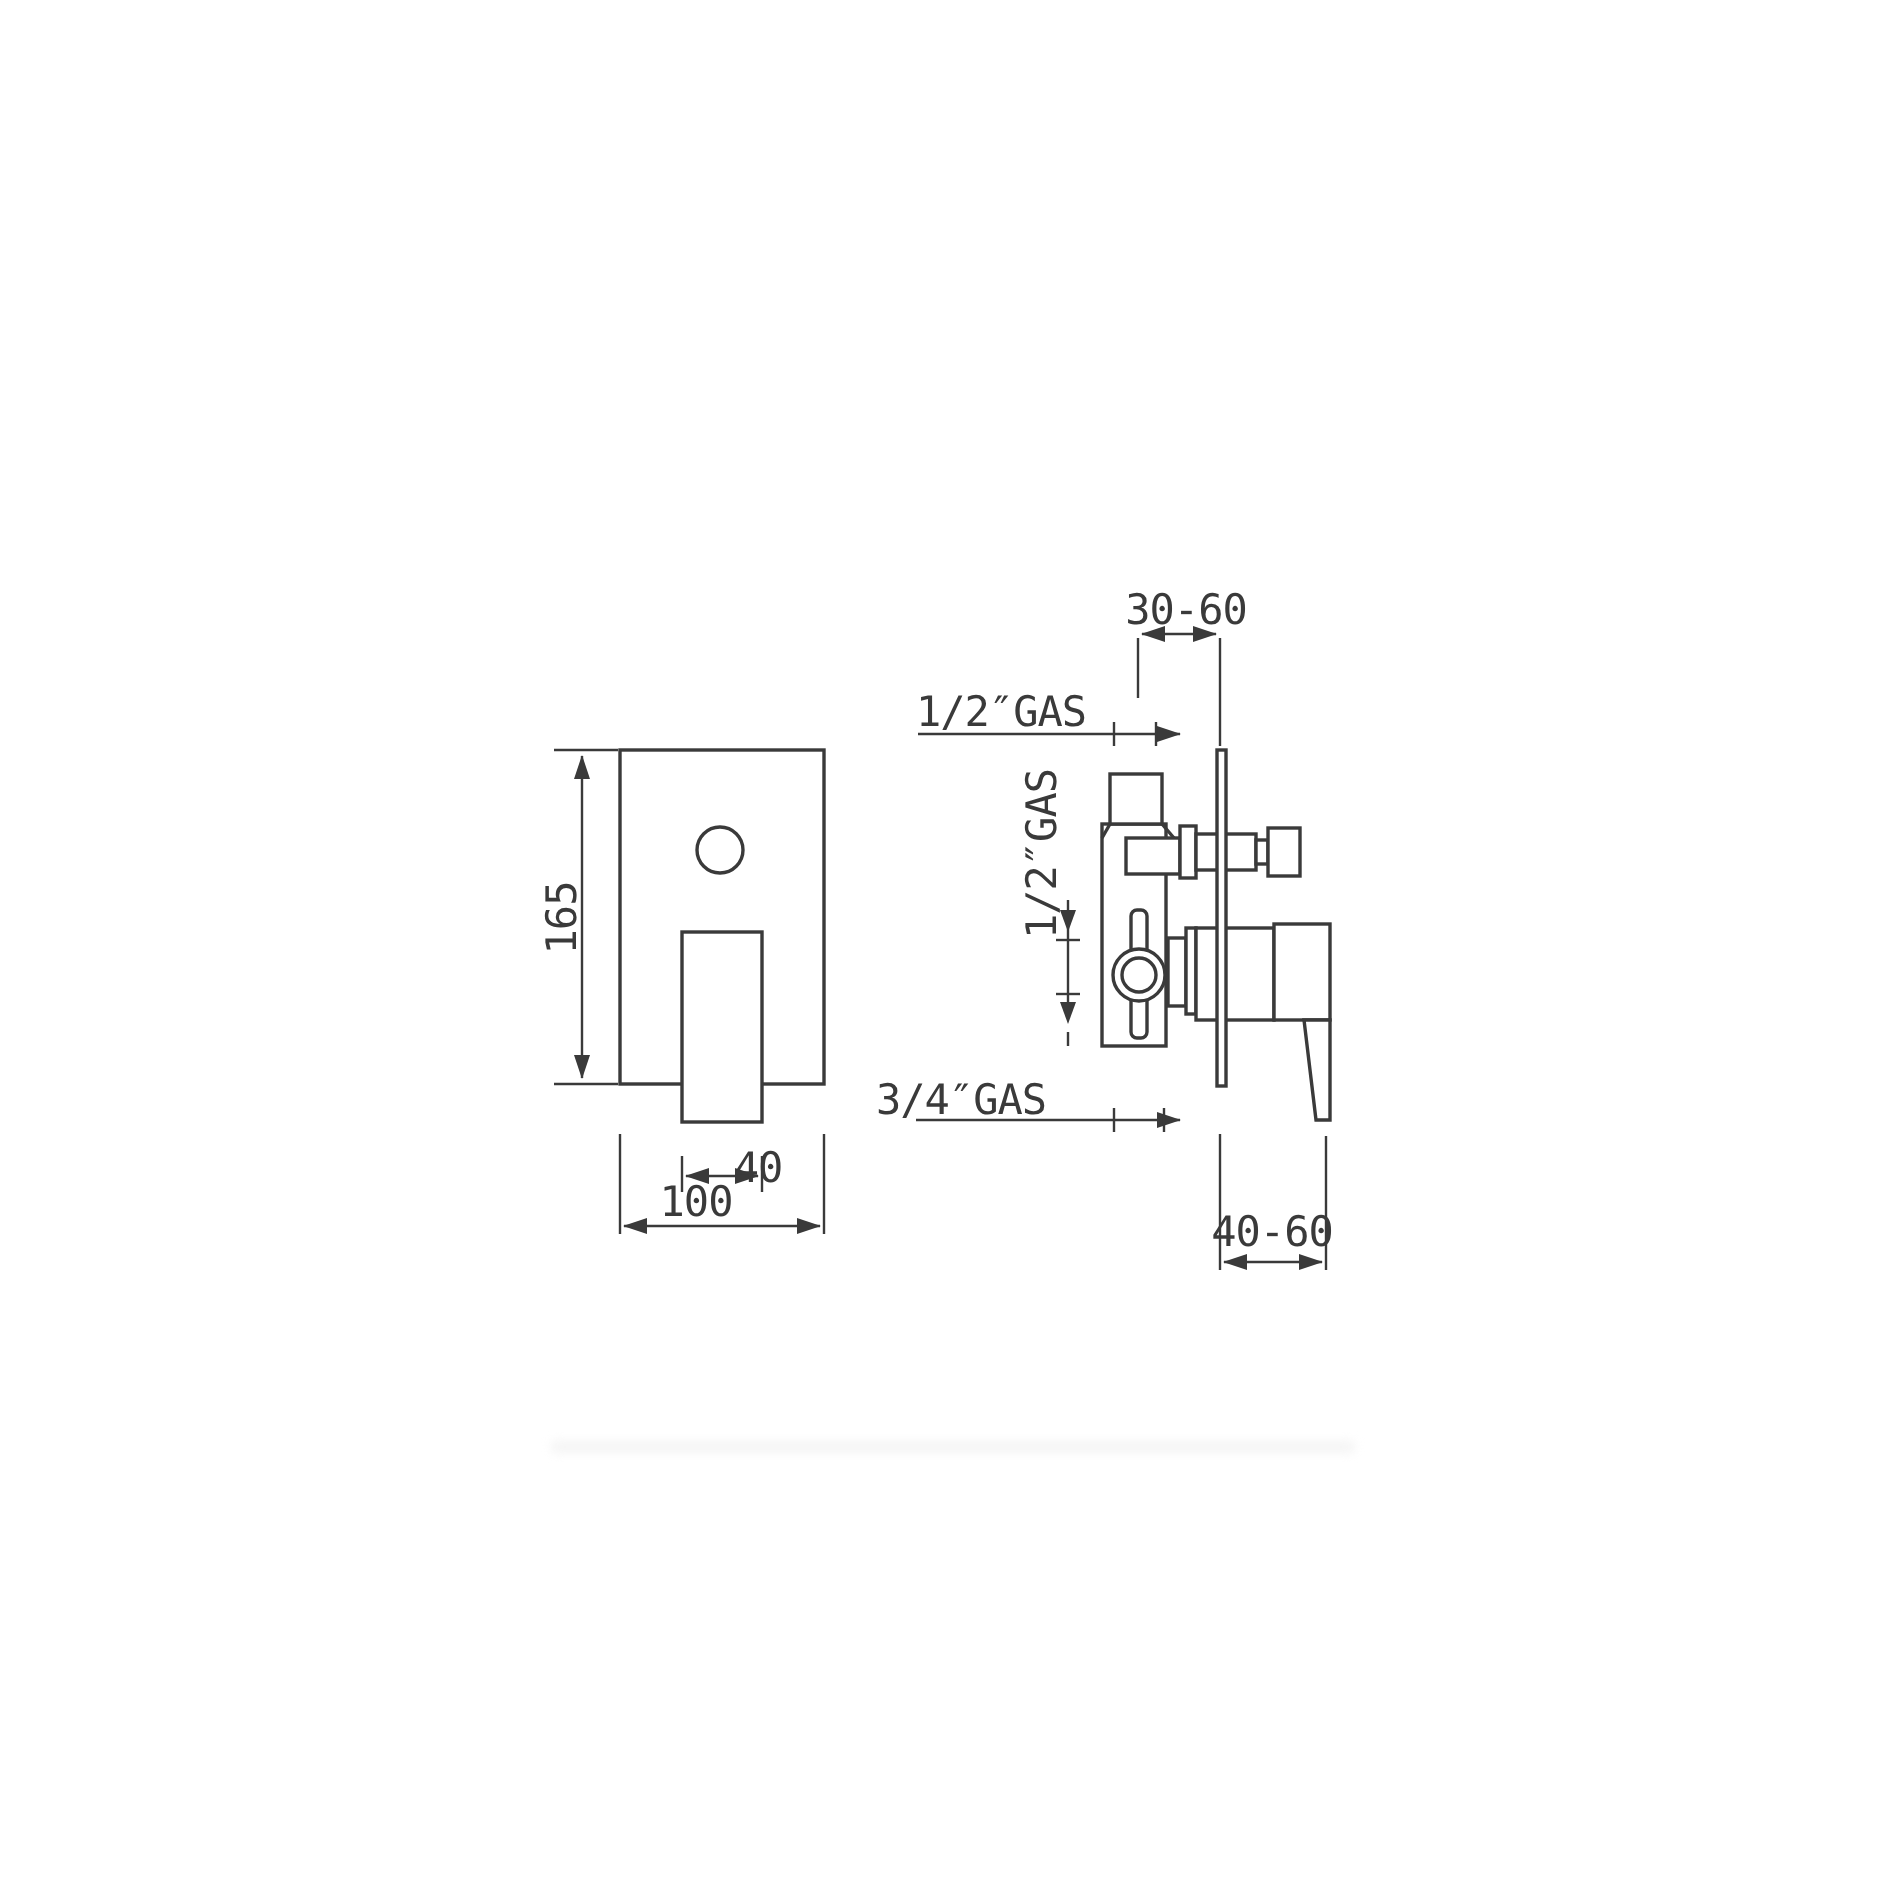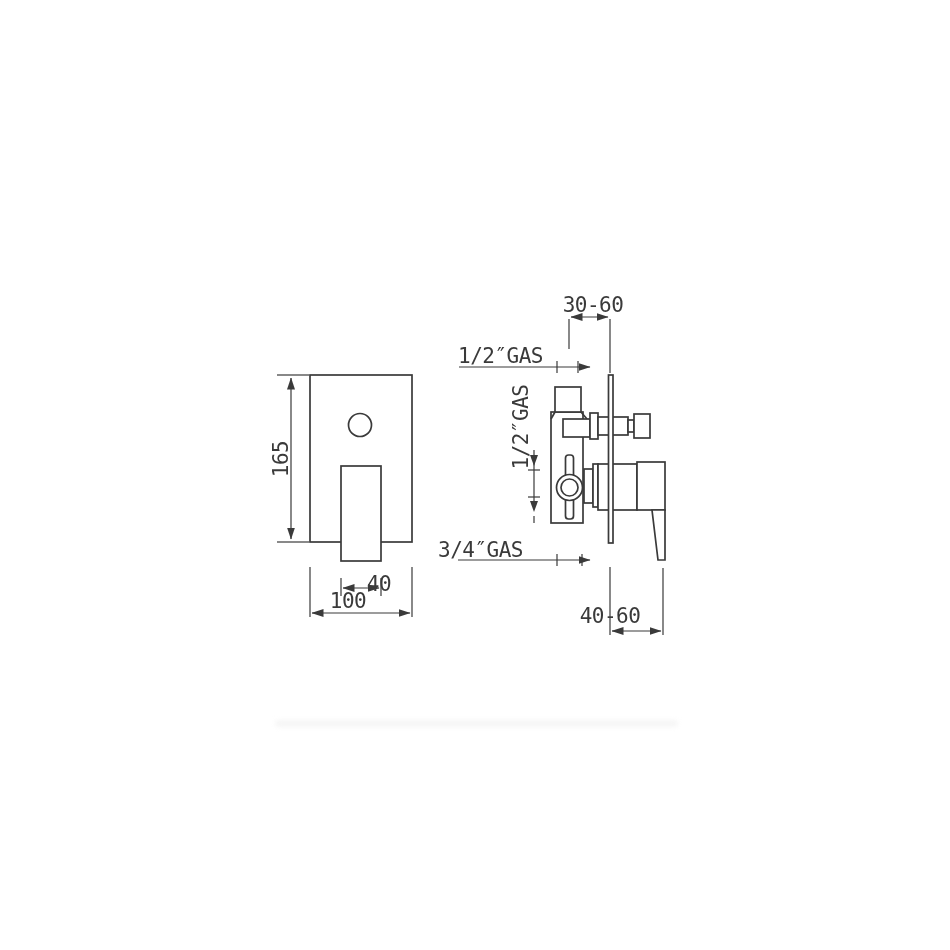--- a/index.html
+++ b/index.html
@@ -110,16 +110,16 @@
   <div class="lbl" style="left:313px;top:590px;width:70px;">100</div>
 
   <div class="lbl" style="left:556px;top:294px;width:74px;">30-60</div>
 
   <div class="lbl left" style="left:458px;top:345px;width:110px;">1/2″GAS</div>
 
   <div class="lbl rot" style="left:466px;top:416px;width:110px;">1/2″GAS</div>
 
   <div class="lbl left" style="left:438px;top:539px;width:110px;">3/4″GAS</div>
 
-  <div class="lbl" style="left:573px;top:605px;width:74px;">40-60</div>
+  <div class="lbl" style="left:599px;top:605px;width:74px;">40-60</div>
 
   <div class="shadow-band" style="background: rgb(246, 246, 246);"></div>
 </div>
 
 </body></html>

